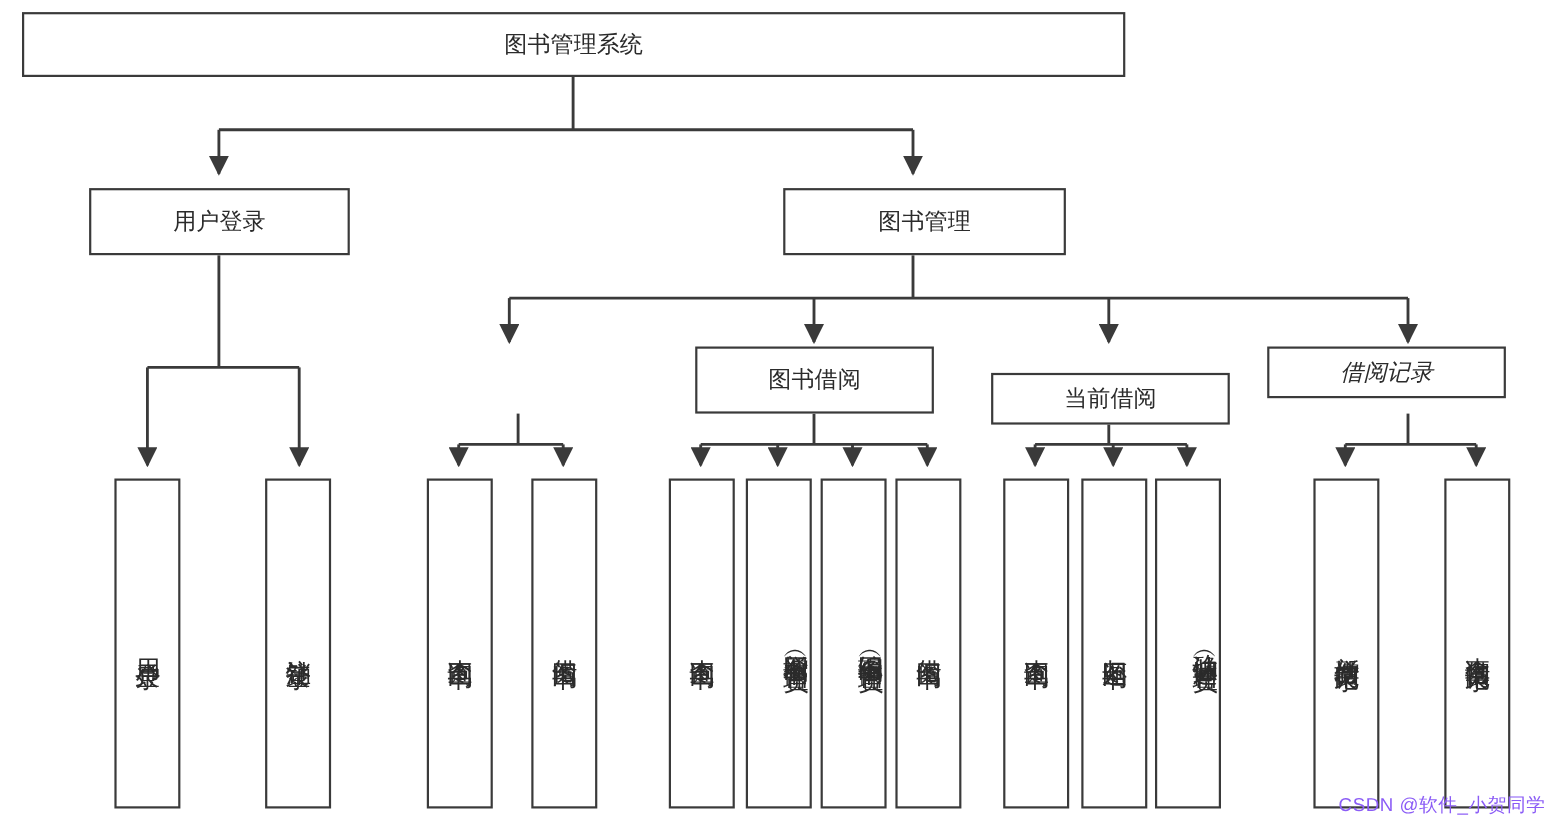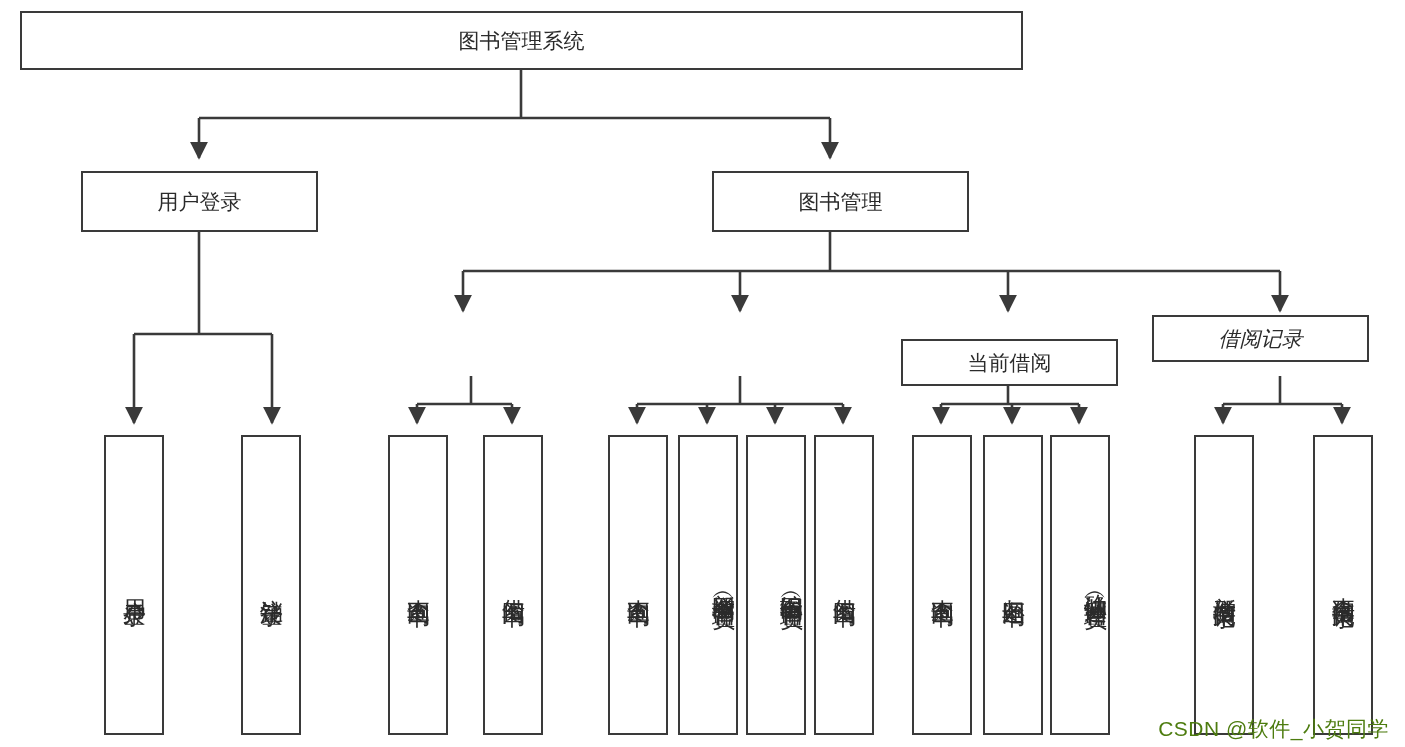--- a/index.html
+++ b/index.html
@@ -52,24 +52,24 @@
   }
   .node.v.centered {
     align-items: center;
   }
   .label {
     display: block;
     white-space: pre-line;
   }
   .watermark {
     position: absolute;
-    right: 16px;
+    right: 0;
     bottom: 4px;
-    font-size: 21px;
-    color: #4d7c0f;
+    font-size: 17px;
+    color: #8b5cf6;
     letter-spacing: 0.5px;
     user-select: none;
     white-space: nowrap;
   }
 </style>
 </head>
 <body>
 
 <div id="canvas">
 
@@ -127,20 +127,23 @@
     <span class="label">图书管理系统</span>
   </div>
 
   <div class="node h" style="left:81px; top:171px; width:237px; height:61px;">
     <span class="label">用户登录</span>
   </div>
   <div class="node h" style="left:712px; top:171px; width:257px; height:61px;">
     <span class="label">图书管理</span>
   </div>
 
+  <div class="node h" style="left:632px; top:315px; width:217px; height:61px;">
+    <span class="label">图书借阅</span>
+  </div>
   <div class="node h" style="left:901px; top:315px; width:217px; height:47px;margin-top:24px;">
     <span class="label">当前借阅</span>
   </div>
   <div class="node h" style="left:1152px; top:315px; width:217px; height:47px;font-style:italic;">
     <span class="label">借阅记录</span>
   </div>
 
   <div class="node v centered" style="left:104px; top:435px; width:60px; height:300px;">
     <span class="label">用户登录</span>
   </div>

